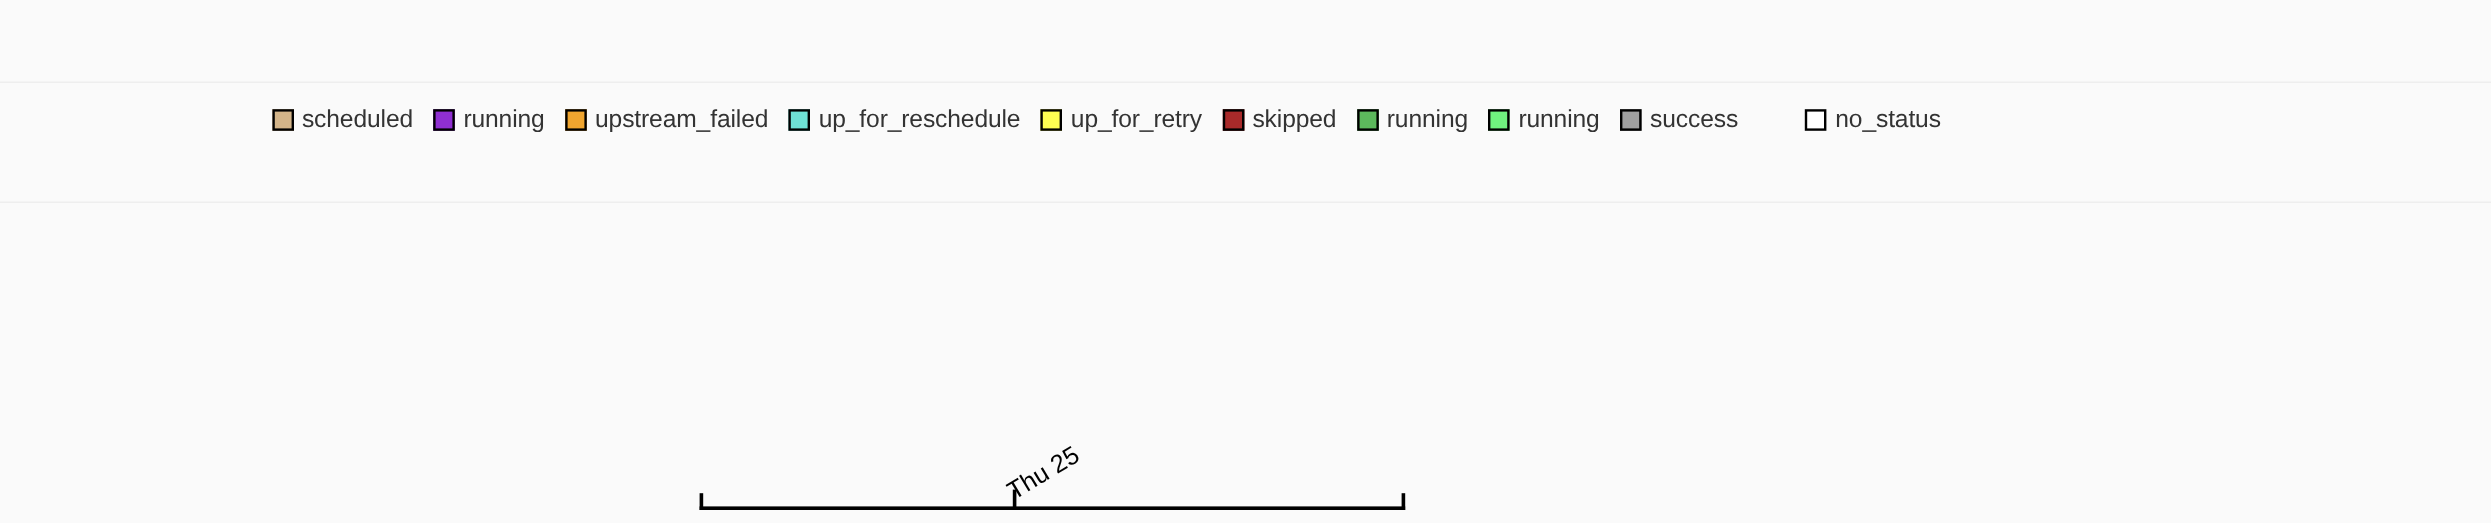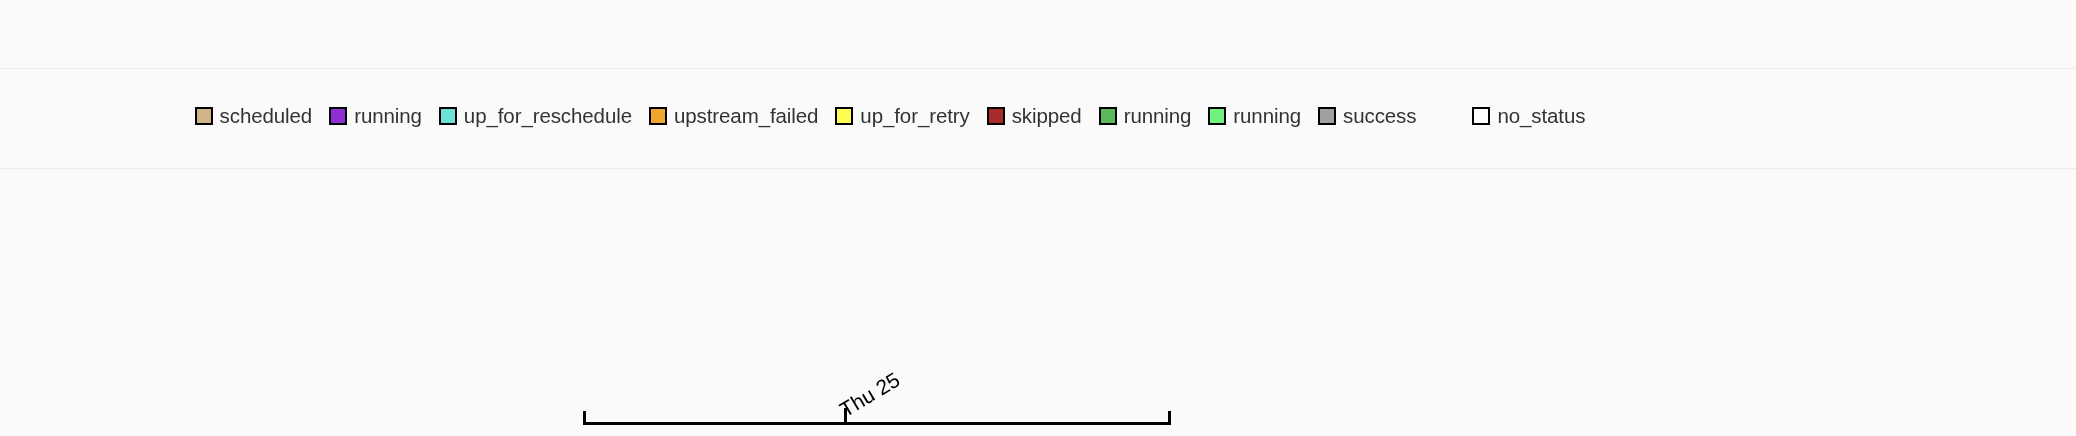--- a/index.html
+++ b/index.html
@@ -22,27 +22,28 @@
     width: 2076px;
     height: 1px;
     background: #ebebeb;
   }
   #rule-top    { top: 68px; }
   #rule-bottom { top: 168px; }
 
   
   #legend {
     position: absolute;
-    top: 104px;
+    top: 88px;
     left: 0;
     width: 1780px;
     display: flex;
     justify-content: center;
     align-items: center;
     gap: 0px;
+    padding-left: 32px;
   }
   .legend-item {
     display: flex;
     align-items: center;
     margin-right: 17px;
   }
   .legend-item:last-child { margin-right: 0; margin-left: 39px; }
   .legend-swatch {
     width: 18px;
     height: 18px;
@@ -114,26 +115,26 @@
 <div id="legend">
     <div class="legend-item">
       <span class="legend-swatch" style="background: rgb(211, 180, 137);"></span>
       <span class="legend-label">scheduled</span>
     </div>
     <div class="legend-item">
       <span class="legend-swatch" style="background: rgb(143, 47, 209);"></span>
       <span class="legend-label">running</span>
     </div>
     <div class="legend-item">
+      <span class="legend-swatch" style="background: rgb(240, 165, 47);"></span>
+      <span class="legend-label">upstream_failed</span>
+    </div>
+    <div class="legend-item">
       <span class="legend-swatch" style="background: rgb(111, 224, 212);"></span>
       <span class="legend-label">up_for_reschedule</span>
-    </div>
-    <div class="legend-item">
-      <span class="legend-swatch" style="background: rgb(240, 165, 47);"></span>
-      <span class="legend-label">upstream_failed</span>
     </div>
     <div class="legend-item">
       <span class="legend-swatch" style="background: rgb(253, 253, 82);"></span>
       <span class="legend-label">up_for_retry</span>
     </div>
     <div class="legend-item">
       <span class="legend-swatch" style="background: rgb(168, 42, 42);"></span>
       <span class="legend-label">skipped</span>
     </div>
     <div class="legend-item">

